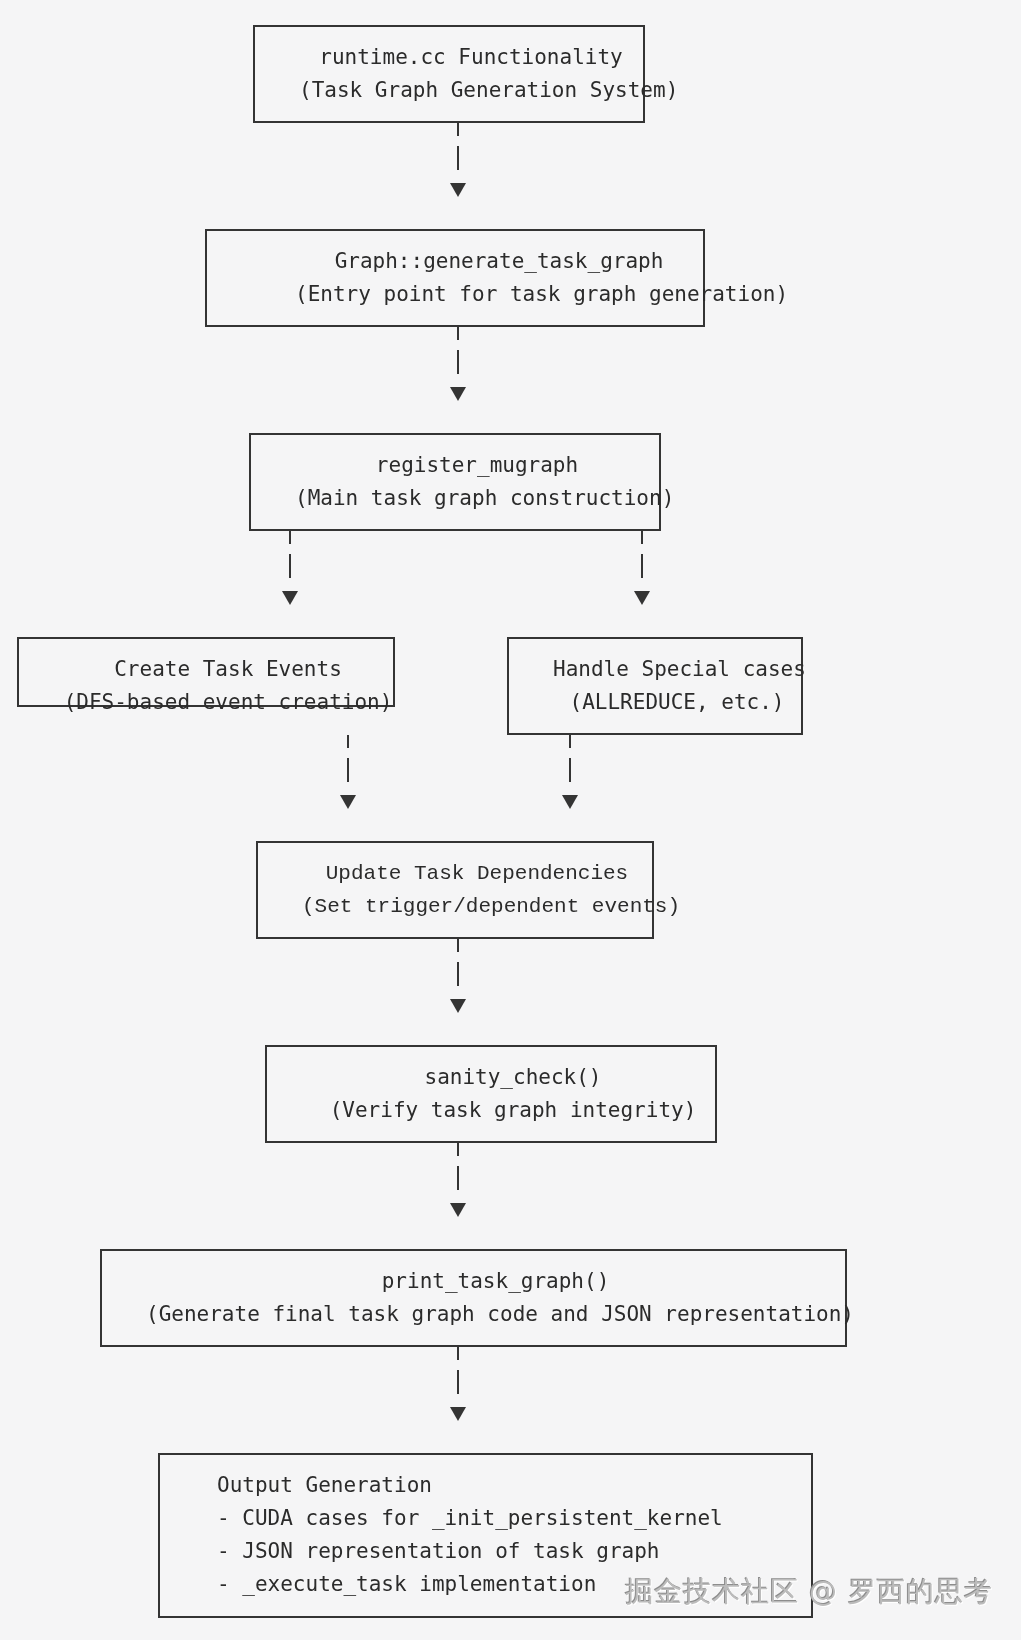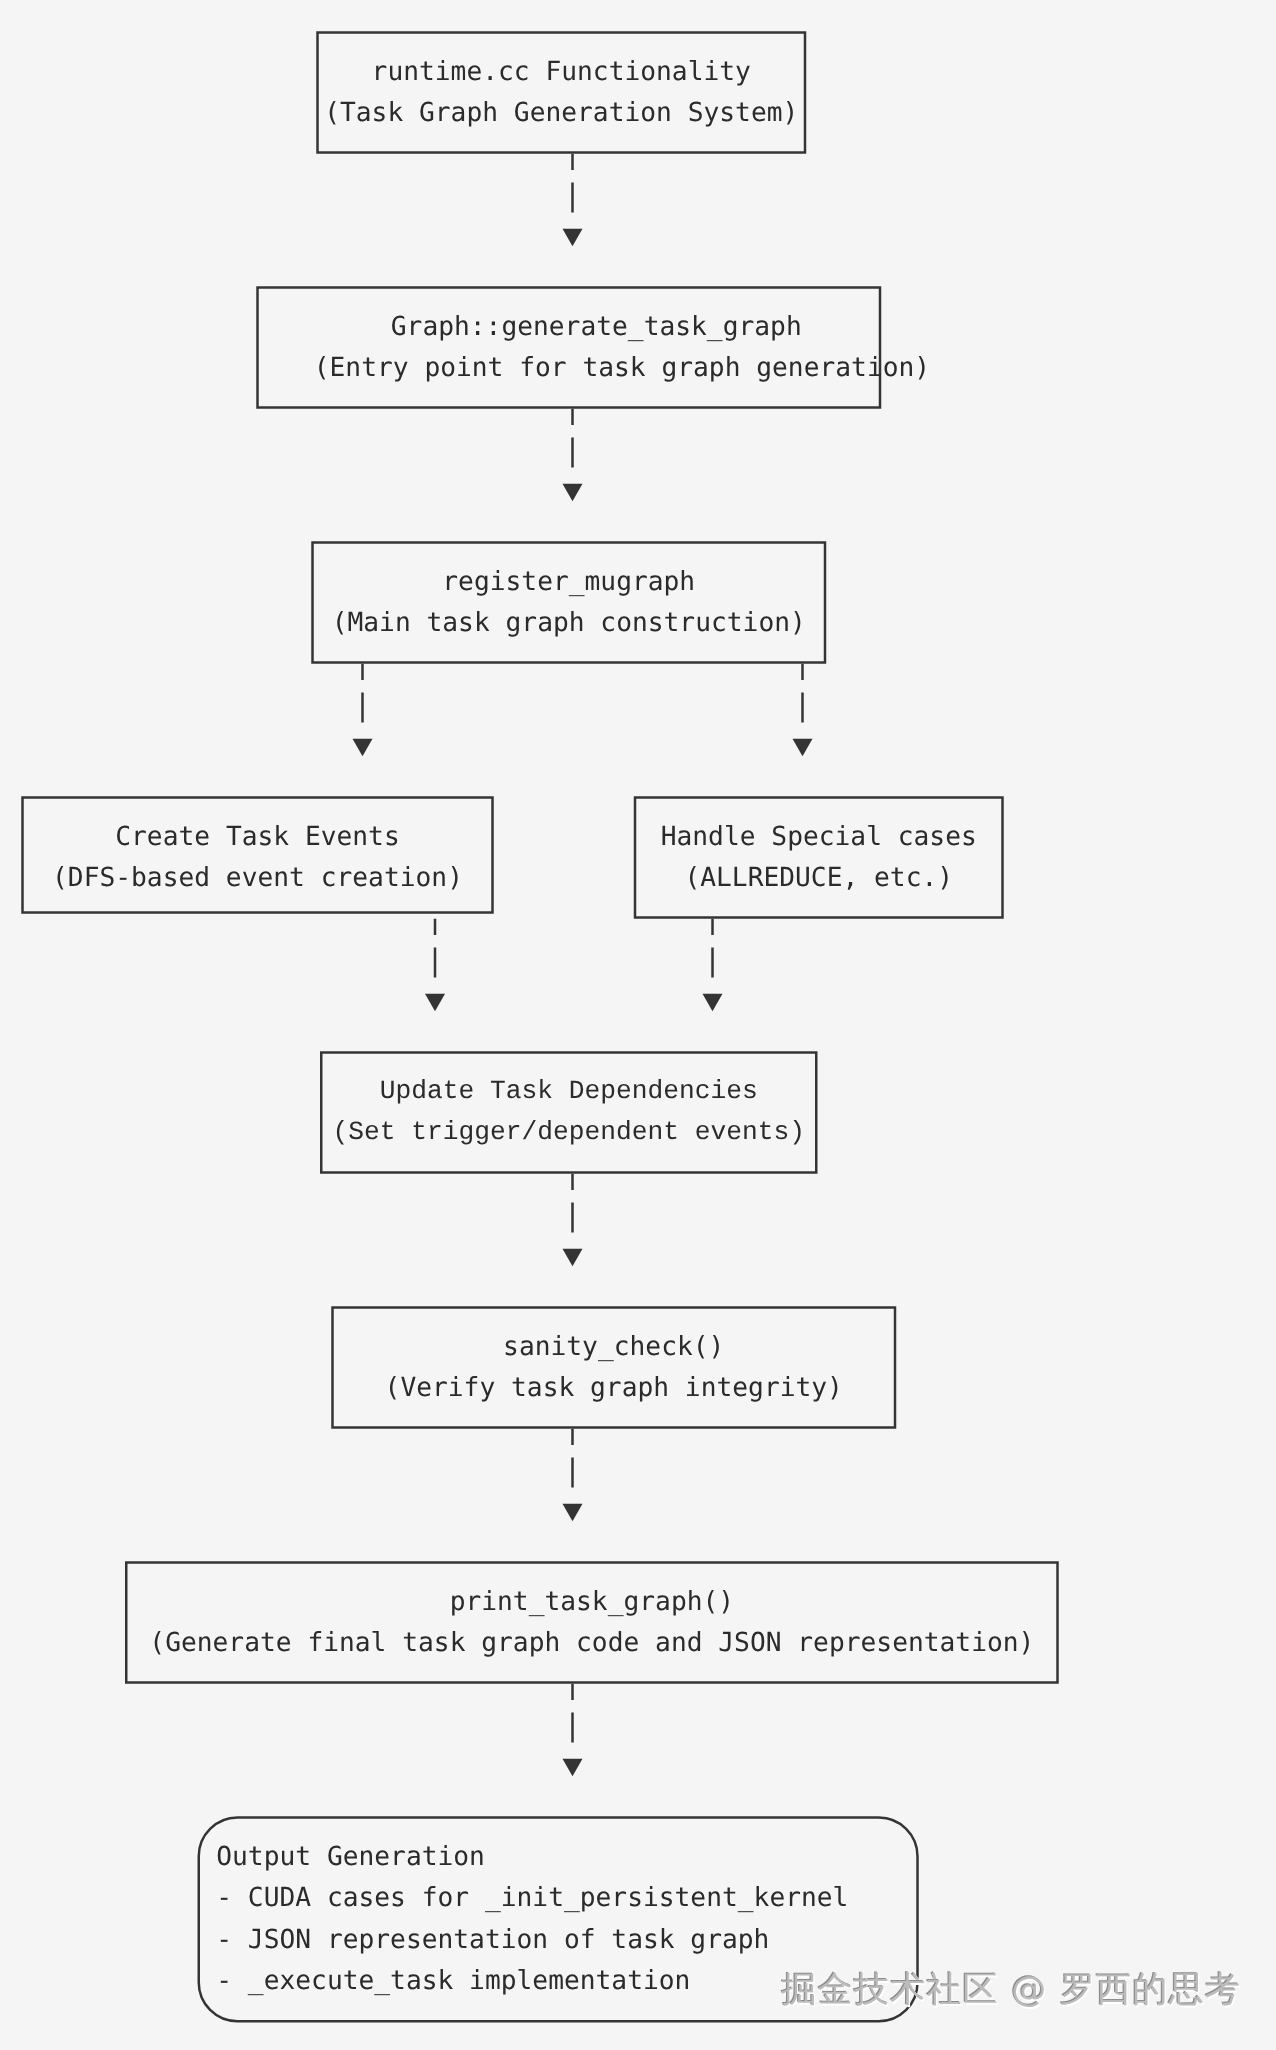--- a/index.html
+++ b/index.html
@@ -7,32 +7,32 @@
     position:relative;width:1021px;height:1640px;overflow:hidden;
     background:#f5f5f6;
     font-family:"DejaVu Sans Mono","Liberation Mono",monospace;
     color:#2b2b2b;
   }
   .node{
     position:absolute;border:2px solid #343434;box-sizing:border-box;
     padding-top:14px;background:transparent;
   }
   .node .bl{
-    height:33px;line-height:33px;font-size:21px;text-align:center;white-space:pre;
+    height:33px;line-height:33px;font-size:21px;text-align:center;white-space:pre;margin-left:44px;
   }
   .node.left-align .bl{text-align:left;padding-left:13px;}
   #n0{left:253px;top:25px;width:392px;height:98px;}
   #n1{left:205px;top:229px;width:500px;height:98px;padding-left:44px;}
   #n2{left:249px;top:433px;width:412px;height:98px;}
-  #n3{left:17px;top:637px;width:378px;height:94px;}
+  #n3{left:17px;top:637px;width:378px;height:70px;}
   #n4{left:507px;top:637px;width:296px;height:98px;}
   #n5{left:256px;top:841px;width:398px;height:98px;font-family:Liberation Mono, monospace;}
   #n6{left:265px;top:1045px;width:452px;height:98px;}
   #n7{left:100px;top:1249px;width:747px;height:98px;}
-  #n8{left:158px;top:1453px;width:577px;height:165px;border-radius:32px;}
+  #n8{left:158px;top:1453px;width:655px;height:165px;}
 
   .vseg{position:absolute;width:2px;background:#343434;}
   .tri{
     position:absolute;width:0;height:0;
     border-left:8px solid transparent;border-right:8px solid transparent;
     border-top:14px solid #343434;
   }
   
   .c0-stub{left:457px;top:123px;height:13px;}
   .c0-line{left:457px;top:146px;height:24px;}

